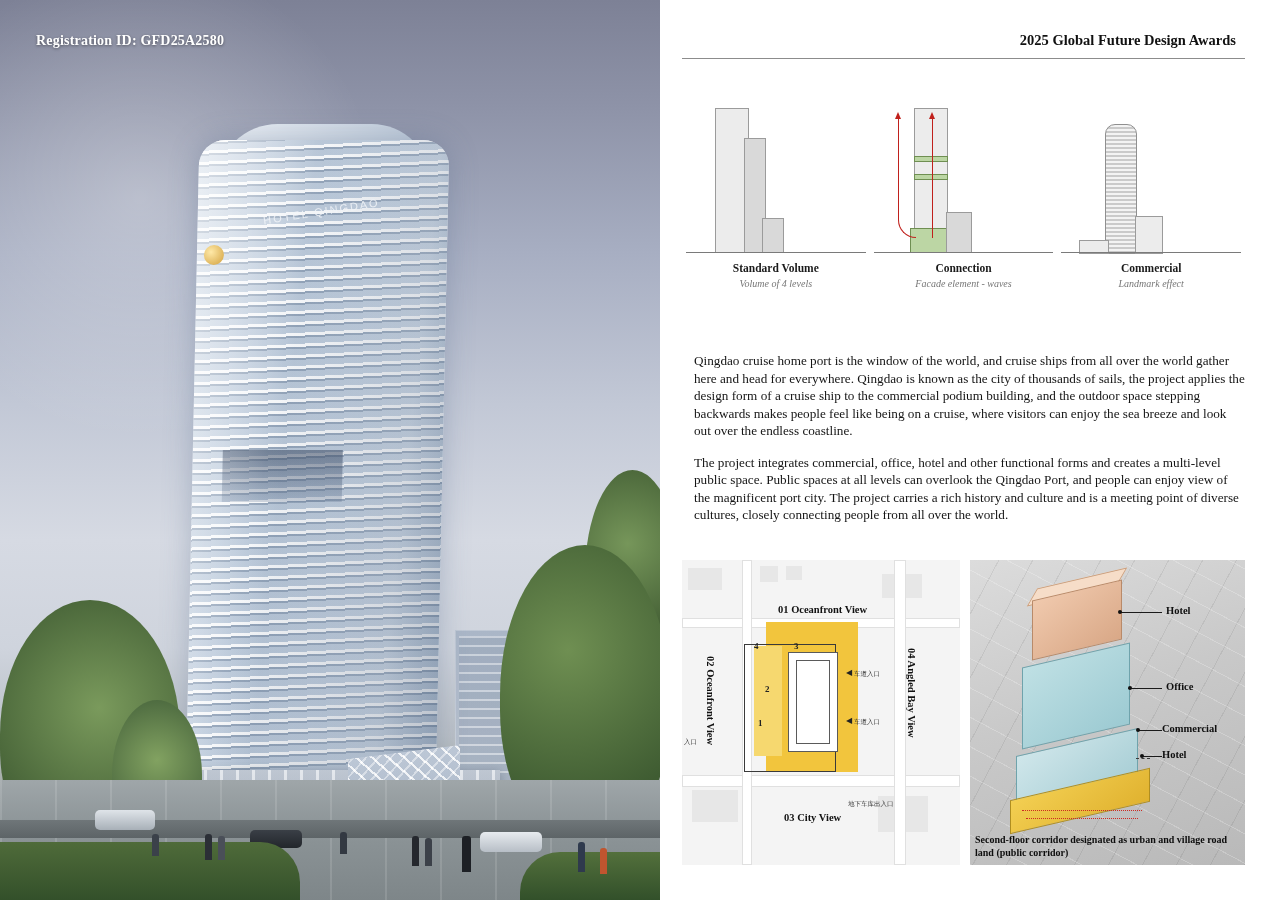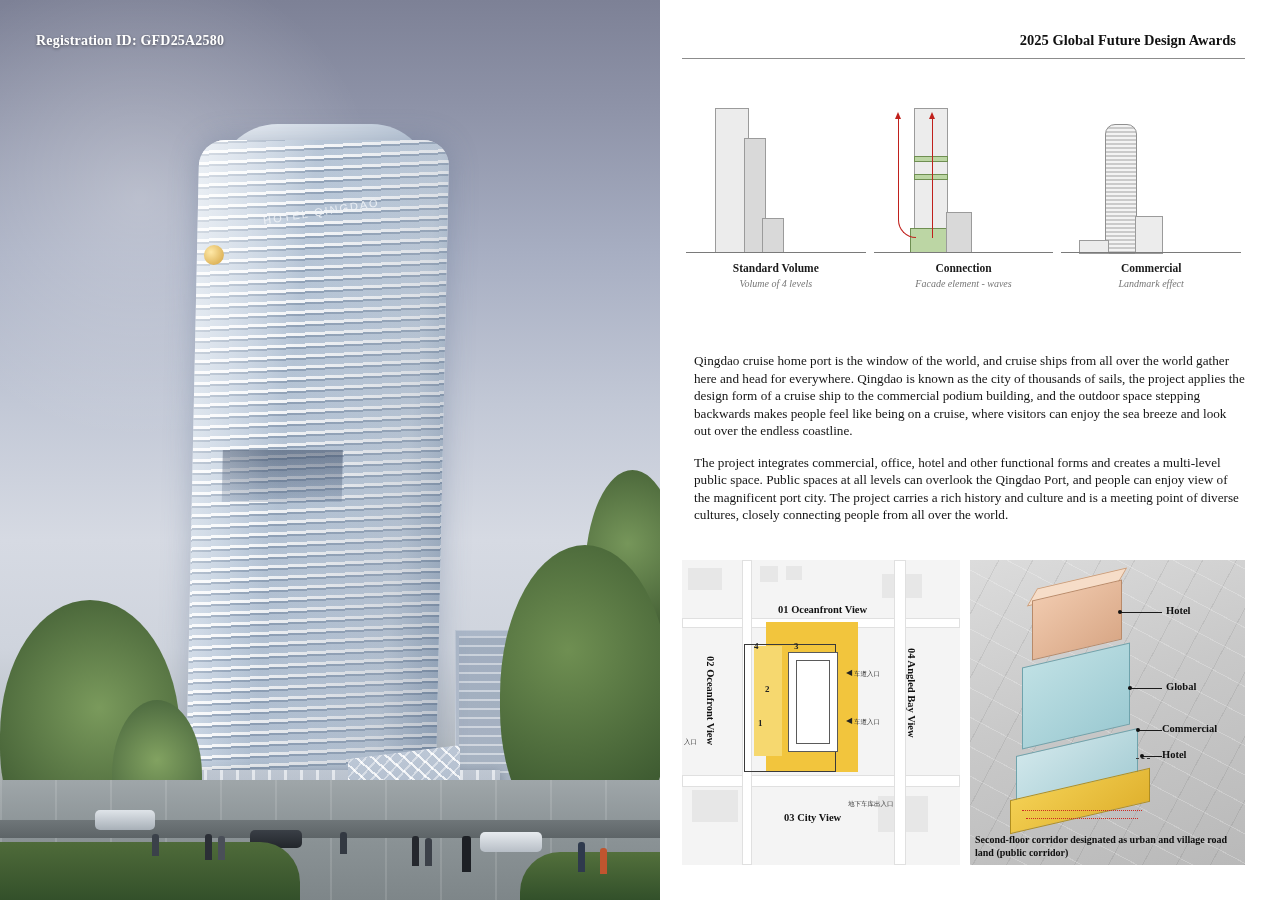--- a/index.html
+++ b/index.html
@@ -463,21 +463,21 @@
       <div class="ax-dash" style="left:166px; top:198px; width:14px;"></div>
       <div class="ax-red" style="left:52px; top:250px; width:120px;"></div>
       <div class="ax-red" style="left:56px; top:258px; width:112px;"></div>
 
       <div class="ax-lead" style="left:150px; top:52px; width:42px;"></div>
       <div class="ax-dot" style="left:148px; top:50px;"></div>
       <div class="ax-lbl" style="left:196px; top:45px;">Hotel</div>
 
       <div class="ax-lead" style="left:160px; top:128px; width:32px;"></div>
       <div class="ax-dot" style="left:158px; top:126px;"></div>
-      <div class="ax-lbl" style="left:196px; top:121px;">Global</div>
+      <div class="ax-lbl" style="left:196px; top:121px;">Office</div>
 
       <div class="ax-lead" style="left:168px; top:170px; width:24px;"></div>
       <div class="ax-dot" style="left:166px; top:168px;"></div>
       <div class="ax-lbl" style="left:192px; top:163px;">Commercial</div>
 
       <div class="ax-lead" style="left:172px; top:196px; width:20px;"></div>
       <div class="ax-dot" style="left:170px; top:194px;"></div>
       <div class="ax-lbl" style="left:192px; top:189px;">Hotel</div>
 
       <div class="axon-caption">Second-floor corridor designated as urban and village road land (public corridor)</div>

